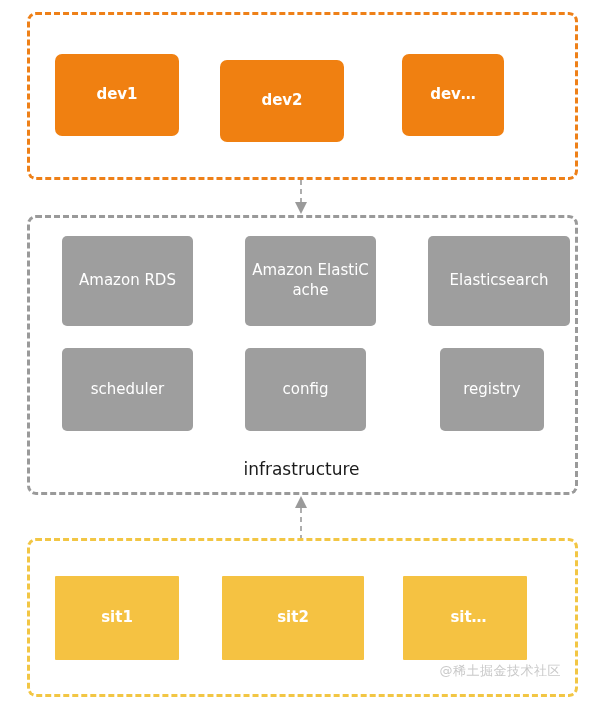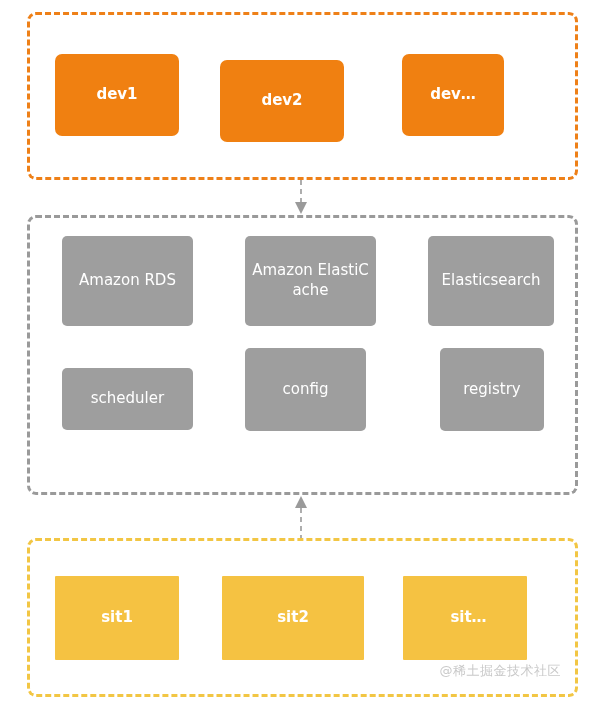--- a/index.html
+++ b/index.html
@@ -91,22 +91,22 @@
   }
 
   
   .dev-1 { left: 55px;  top: 54px; width: 124px; height: 82px; }
   .dev-2 { left: 220px; top: 54px; width: 124px; height: 82px; margin-top: 6px; }
   .dev-3 { left: 402px; top: 54px; width: 102px; height: 82px; }
 
   
   .infra-1 { left: 62px;  top: 236px; width: 131px; height: 90px; }
   .infra-2 { left: 245px; top: 236px; width: 131px; height: 90px; }
-  .infra-3 { left: 428px; top: 236px; width: 126px; height: 90px; }
-  .infra-4 { left: 62px;  top: 348px; width: 131px; height: 62px; margin-top: 20px; }
+  .infra-3 { left: 428px; top: 236px; width: 142px; height: 90px; }
+  .infra-4 { left: 62px;  top: 348px; width: 131px; height: 83px; }
   .infra-5 { left: 245px; top: 348px; width: 121px; height: 83px; }
   .infra-6 { left: 440px; top: 348px; width: 104px; height: 83px; }
 
   
   .sit-1 { left: 55px;  top: 576px; width: 124px; height: 84px; }
   .sit-2 { left: 222px; top: 576px; width: 142px; height: 84px; }
   .sit-3 { left: 403px; top: 576px; width: 124px; height: 84px; padding-left: 13px; }
 
   
   .group-caption {
@@ -162,20 +162,21 @@
 
   <div class="group group-infra"></div>
 
   <div class="node node-infra infra-1">Amazon RDS</div>
   <div class="node node-infra infra-2">Amazon ElastiCache</div>
   <div class="node node-infra infra-3">Elasticsearch</div>
   <div class="node node-infra infra-4">scheduler</div>
   <div class="node node-infra infra-5">config</div>
   <div class="node node-infra infra-6">registry</div>
 
+  <div class="group-caption caption-infra">infrastructure</div>
 
   <div class="connector connector-bottom">
     <svg width="40" height="45" viewBox="0 0 40 45" aria-hidden="true">
       <polygon points="14,14 26,14 20,2" fill="#9a9a9a"></polygon>
       <line x1="20" y1="14" x2="20" y2="45" stroke="#9a9a9a" stroke-width="1.6" stroke-dasharray="5 4"></line>
     </svg>
   </div>
 
   <div class="group group-sit"></div>
 

